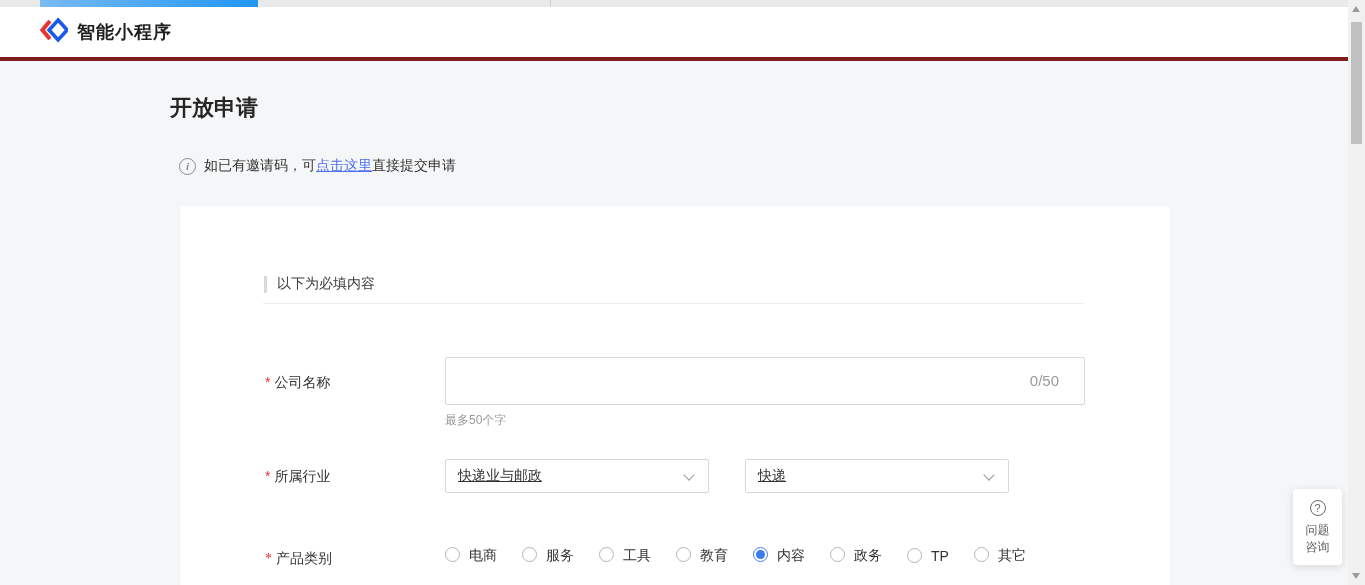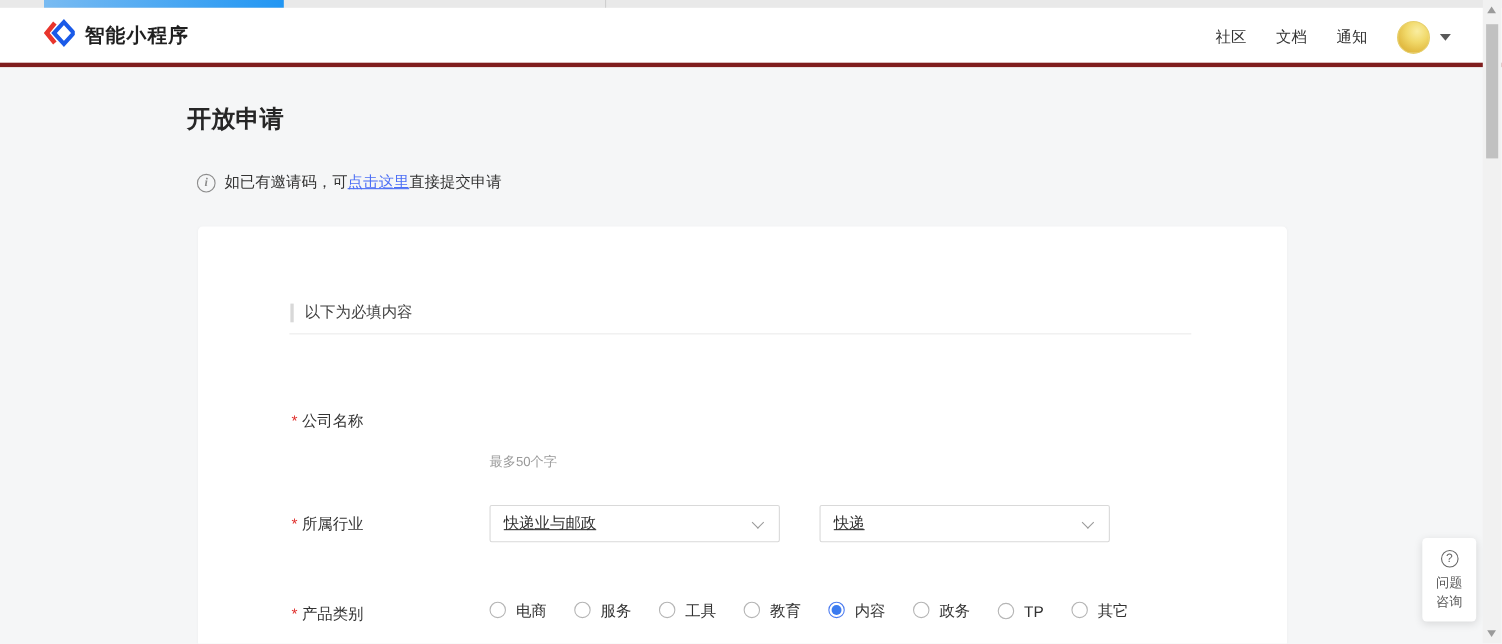--- a/index.html
+++ b/index.html
@@ -38,21 +38,21 @@
   .card { position:absolute; left:180px; top:206px; width:990px; height:400px; background:#ffffff;
     border-radius:4px; box-shadow:0 1px 3px rgba(0,0,0,0.04); }
   .section-head { position:absolute; left:84px; top:69px; display:flex; align-items:center; }
   .section-bar { width:3px; height:17px; background:#d8d8d8; margin-right:10px; }
   .section-title { font-size:14px; color:#404040; }
   .section-divider { position:absolute; left:83px; top:97px; width:820px; height:1px; background:#ececec; }
   .field-label { position:absolute; left:85px; font-size:14px; color:#333; white-space:nowrap; }
   .req { color:#e0302d; margin-right:4px; font-size:14px; }
   .company-label { top:168px; }
   .industry-label { top:262px; }
-  .category-label { top:344px; }
+  .category-label { top:344px;font-family:Liberation Serif, serif; }
   .text-input-wrap { position:absolute; left:265px; top:151px; width:640px; height:48px;
     border:1px solid #d9d9d9; border-radius:2px; background:#fff; }
   .text-input-wrap input { position:absolute; left:0; top:0; width:100%; height:100%; border:none; outline:none;
     background:transparent; padding:0 70px 0 14px; font-size:14px; color:#333;
     font-family:"Liberation Sans","DejaVu Sans",sans-serif; }
   .char-counter { position:absolute; right:25px; top:0; height:46px; line-height:46px; font-size:15px; color:#999; }
   .field-hint { position:absolute; left:265px; top:206px; font-size:12px; color:#999; }
   .select { position:absolute; top:253px; width:264px; height:34px; border:1px solid #d9d9d9; border-radius:2px;
     background:#fff; display:flex; align-items:center; padding:0 32px 0 12px; font-size:14px; color:#333;
     cursor:pointer;text-decoration:underline; }
@@ -94,27 +94,20 @@
 <div class="header">
   <div class="logo">
     <span>
       <svg width="28" height="28" viewBox="0 0 34 32">
         <path d="M22 4 L33 16 L22 28 L11 16 Z" fill="none" stroke="#1a5ae8" stroke-width="4.5" stroke-linejoin="miter"></path>
         <polyline points="12,5 3,16 12,27" fill="none" stroke="#e8352c" stroke-width="5" stroke-linecap="butt"></polyline>
       </svg>
     </span>
     <span class="logo-text">智能小程序</span>
   </div>
-  <div class="nav">
-    <span class="nav-item">社区</span>
-    <span class="nav-item">文档</span>
-    <span class="nav-item">通知</span>
-    <span class="avatar"></span>
-    <span class="caret-down"></span>
-  </div>
 </div>
 
 <h1 class="page-title">开放申请</h1>
 
 <div class="notice">
   <span class="info-icon">i</span>
   <span>如已有邀请码，可</span>
     <span class="link">点击这里</span>
     <span>直接提交申请</span>
 </div>
@@ -122,20 +115,24 @@
 <div class="card">
 
   <div class="section-head">
     <span class="section-bar"></span>
     <span class="section-title">以下为必填内容</span>
   </div>
   <div class="section-divider"></div>
 
   <div class="field-label company-label">
     <span class="req">*</span><span>公司名称</span>
+  </div>
+  <div class="text-input-wrap">
+    <input type="text" value="" style="">
+    <span class="char-counter">0/50</span>
   </div>
   <div class="field-hint">最多50个字</div>
 
   <div class="field-label industry-label">
     <span class="req">*</span><span>所属行业</span>
   </div>
   <div class="select select-1">
     <span>快递业与邮政</span>
     <span class="chevron"></span>
   </div>

